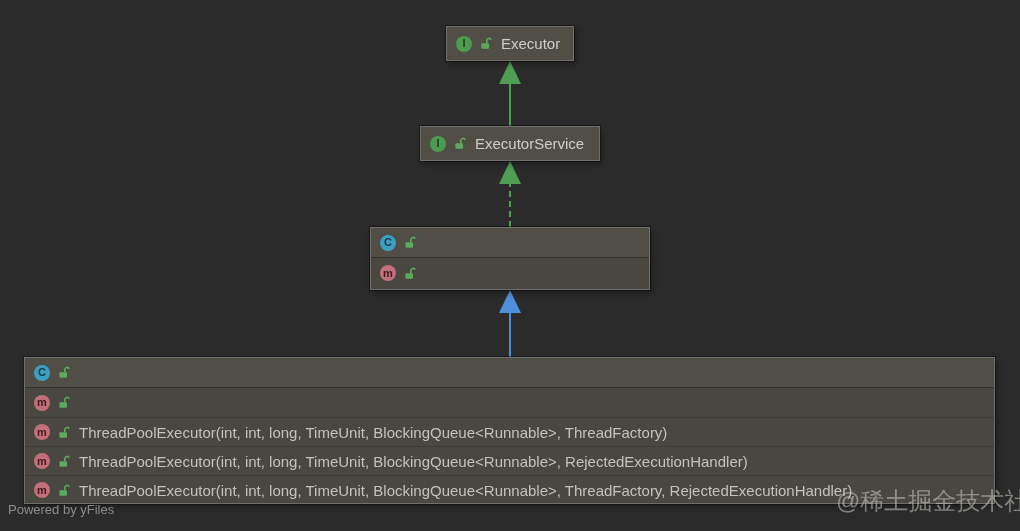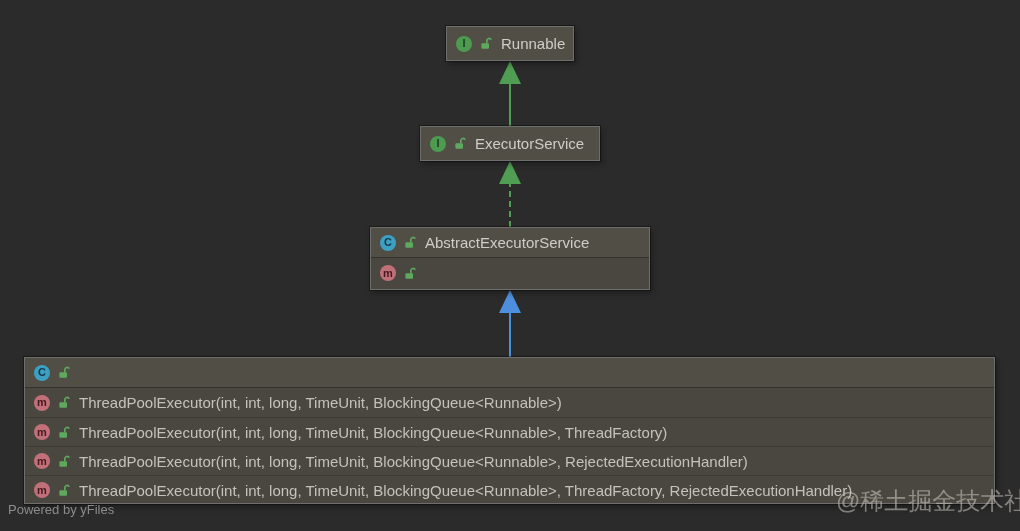--- a/index.html
+++ b/index.html
@@ -50,21 +50,21 @@
     <polygon points="510,290 499,313 521,313" fill="#4e8fdd"></polygon>
   </svg>
 
   <div class="node" style="left:446px; top:26px; width:128px; height:35px;">
     <div class="node-header">
       <span class="badge interface">I</span>
       <svg class="lock" width="13" height="13" viewBox="0 0 13 13">
         <path d="M6.8 6.2 V3.6 a2.3 2.3 0 0 1 4.4 -0.8" fill="none" stroke="#5fa95f" stroke-width="1.6"></path>
         <rect x="1.4" y="6.2" width="7.6" height="5.6" rx="1" fill="#5fa95f"></rect>
       </svg>
-      <span>Runnable</span>
+      <span>Executor</span>
     </div>
   </div>
 
   <div class="node" style="left:420px; top:126px; width:180px; height:35px;">
     <div class="node-header">
       <span class="badge interface">I</span>
       <svg class="lock" width="13" height="13" viewBox="0 0 13 13">
         <path d="M6.8 6.2 V3.6 a2.3 2.3 0 0 1 4.4 -0.8" fill="none" stroke="#5fa95f" stroke-width="1.6"></path>
         <rect x="1.4" y="6.2" width="7.6" height="5.6" rx="1" fill="#5fa95f"></rect>
       </svg>
@@ -72,21 +72,20 @@
     </div>
   </div>
 
   <div class="node with-members" style="left:370px; top:227px; width:280px; height:63px;">
     <div class="node-header">
       <span class="badge class">C</span>
       <svg class="lock" width="13" height="13" viewBox="0 0 13 13">
         <path d="M6.8 6.2 V3.6 a2.3 2.3 0 0 1 4.4 -0.8" fill="none" stroke="#5fa95f" stroke-width="1.6"></path>
         <rect x="1.4" y="6.2" width="7.6" height="5.6" rx="1" fill="#5fa95f"></rect>
       </svg>
-      <span>AbstractExecutorService</span>
     </div>
     <div class="member" style="height:30px;">
       <span class="badge method">m</span>
       <svg class="lock" width="13" height="13" viewBox="0 0 13 13">
         <path d="M6.8 6.2 V3.6 a2.3 2.3 0 0 1 4.4 -0.8" fill="none" stroke="#5fa95f" stroke-width="1.6"></path>
         <rect x="1.4" y="6.2" width="7.6" height="5.6" rx="1" fill="#5fa95f"></rect>
       </svg>
     </div>
   </div>
 
@@ -97,21 +96,20 @@
         <path d="M6.8 6.2 V3.6 a2.3 2.3 0 0 1 4.4 -0.8" fill="none" stroke="#5fa95f" stroke-width="1.6"></path>
         <rect x="1.4" y="6.2" width="7.6" height="5.6" rx="1" fill="#5fa95f"></rect>
       </svg>
     </div>
     <div class="member">
       <span class="badge method">m</span>
       <svg class="lock" width="13" height="13" viewBox="0 0 13 13">
         <path d="M6.8 6.2 V3.6 a2.3 2.3 0 0 1 4.4 -0.8" fill="none" stroke="#5fa95f" stroke-width="1.6"></path>
         <rect x="1.4" y="6.2" width="7.6" height="5.6" rx="1" fill="#5fa95f"></rect>
       </svg>
-      <span>ThreadPoolExecutor(int, int, long, TimeUnit, BlockingQueue&lt;Runnable&gt;)</span>
     </div>
     <div class="member">
       <span class="badge method">m</span>
       <svg class="lock" width="13" height="13" viewBox="0 0 13 13">
         <path d="M6.8 6.2 V3.6 a2.3 2.3 0 0 1 4.4 -0.8" fill="none" stroke="#5fa95f" stroke-width="1.6"></path>
         <rect x="1.4" y="6.2" width="7.6" height="5.6" rx="1" fill="#5fa95f"></rect>
       </svg>
       <span>ThreadPoolExecutor(int, int, long, TimeUnit, BlockingQueue&lt;Runnable&gt;, ThreadFactory)</span>
     </div>
     <div class="member">

